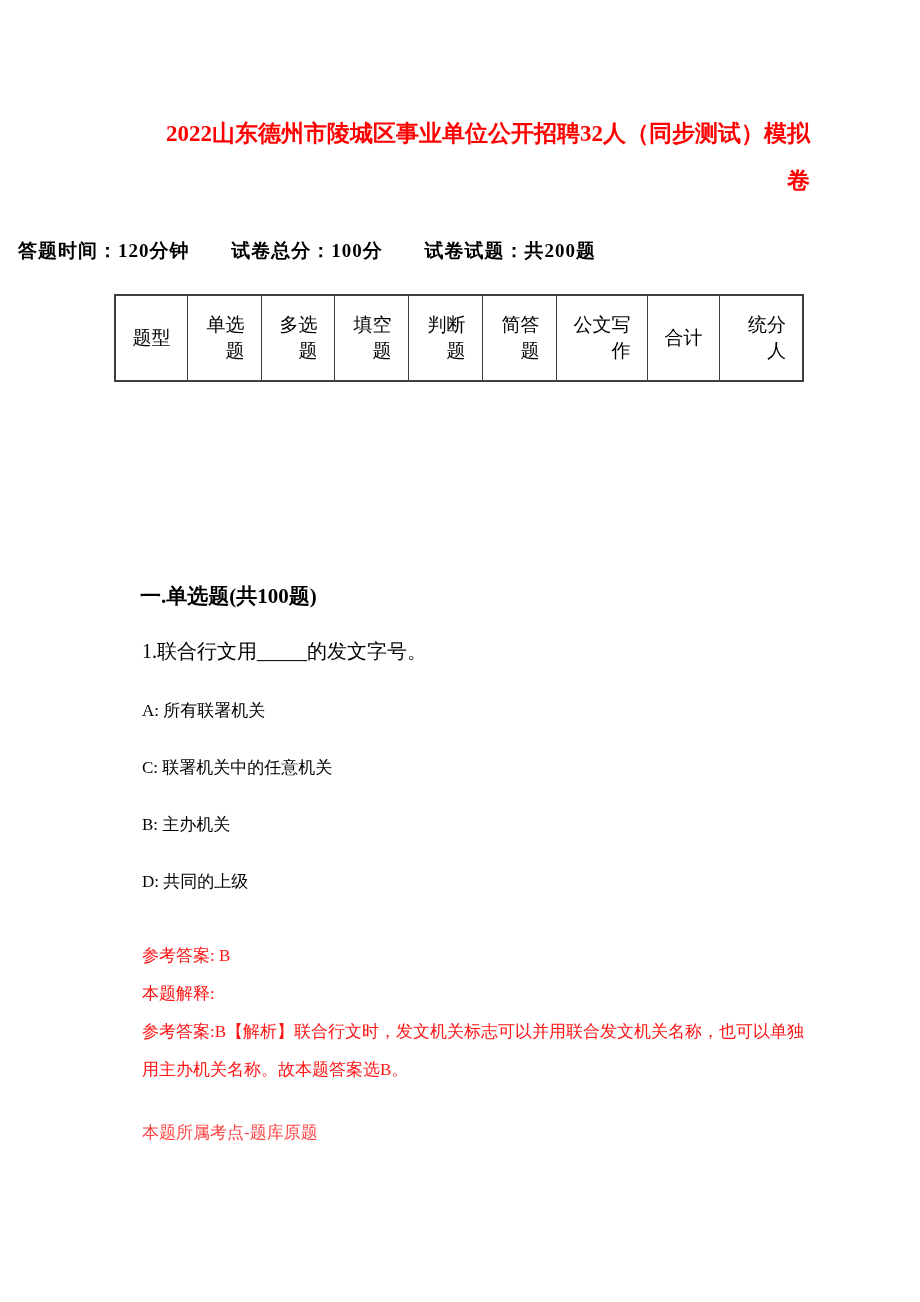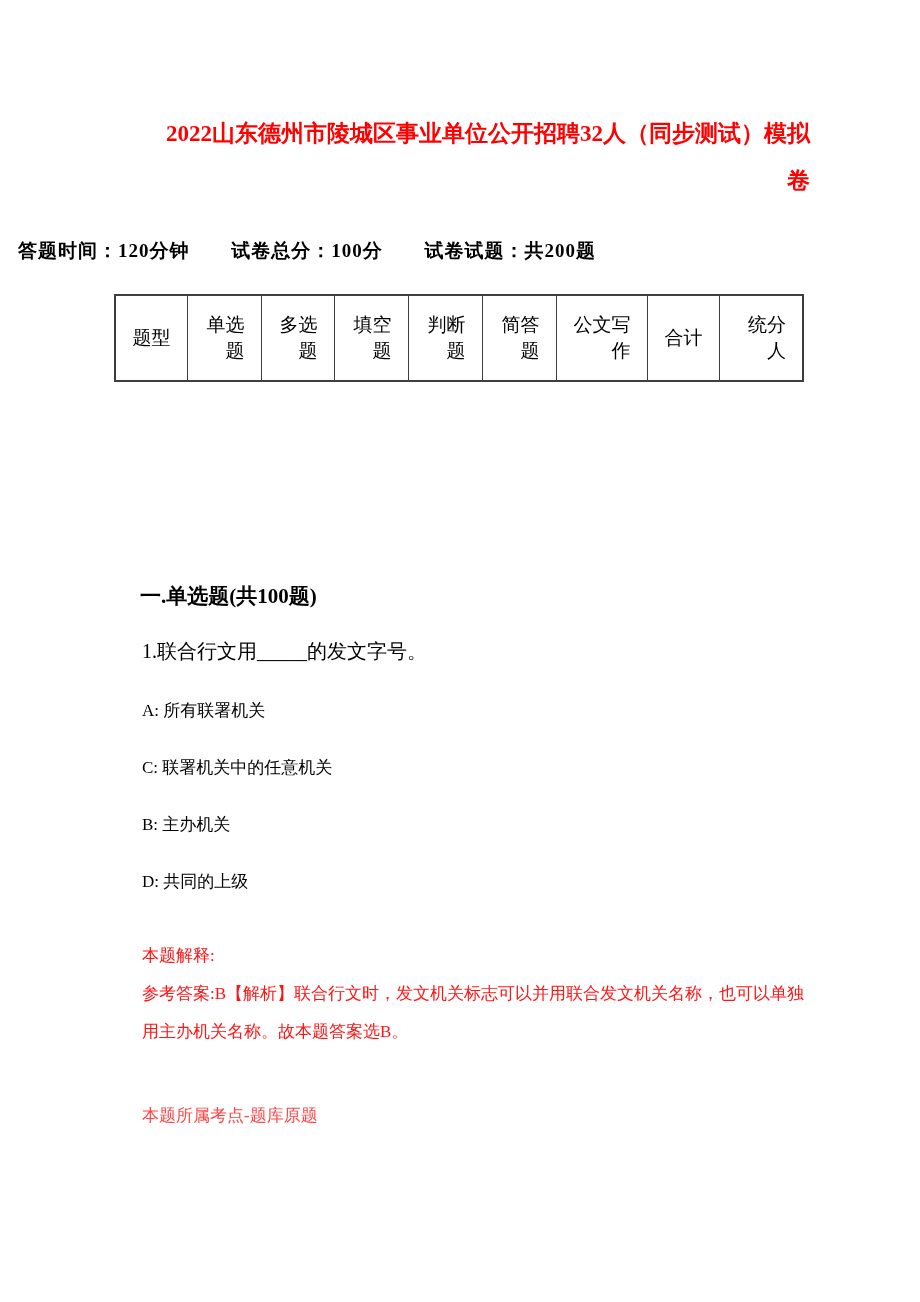--- a/index.html
+++ b/index.html
@@ -70,21 +70,21 @@
   .answer-block {
     margin: 44px 0 0 142px;
     color: #ff1414;
     font-size: 17px;
     line-height: 38px;
   }
   .answer-block .explanation {
     width: 678px;
   }
   .source-link {
-    margin: 53px 0 0 142px;
+    margin: 32px 0 0 142px;
     font-size: 17px;
     color: #ff4545;
     display: inline-block;
   }
 </style>
 </head>
 <body>
 
 <div class="page">
 
@@ -129,20 +129,21 @@
   <div class="section-heading">一.单选题(共100题)</div>
 
   <div class="question-text">1.联合行文用_____的发文字号。</div>
 
   <div class="option">A: 所有联署机关</div>
   <div class="option">C: 联署机关中的任意机关</div>
   <div class="option">B: 主办机关</div>
   <div class="option">D: 共同的上级</div>
 
   <div class="answer-block">
+    <div>参考答案: B</div>
     <div>本题解释:</div>
     <div class="explanation">参考答案:B【解析】联合行文时，发文机关标志可以并用联合发文机关名称，也可以单独用主办机关名称。故本题答案选B。</div>
   </div>
 
   <div>
     <span class="source-link">本题所属考点-题库原题</span>
   </div>
 
 </div>
 

